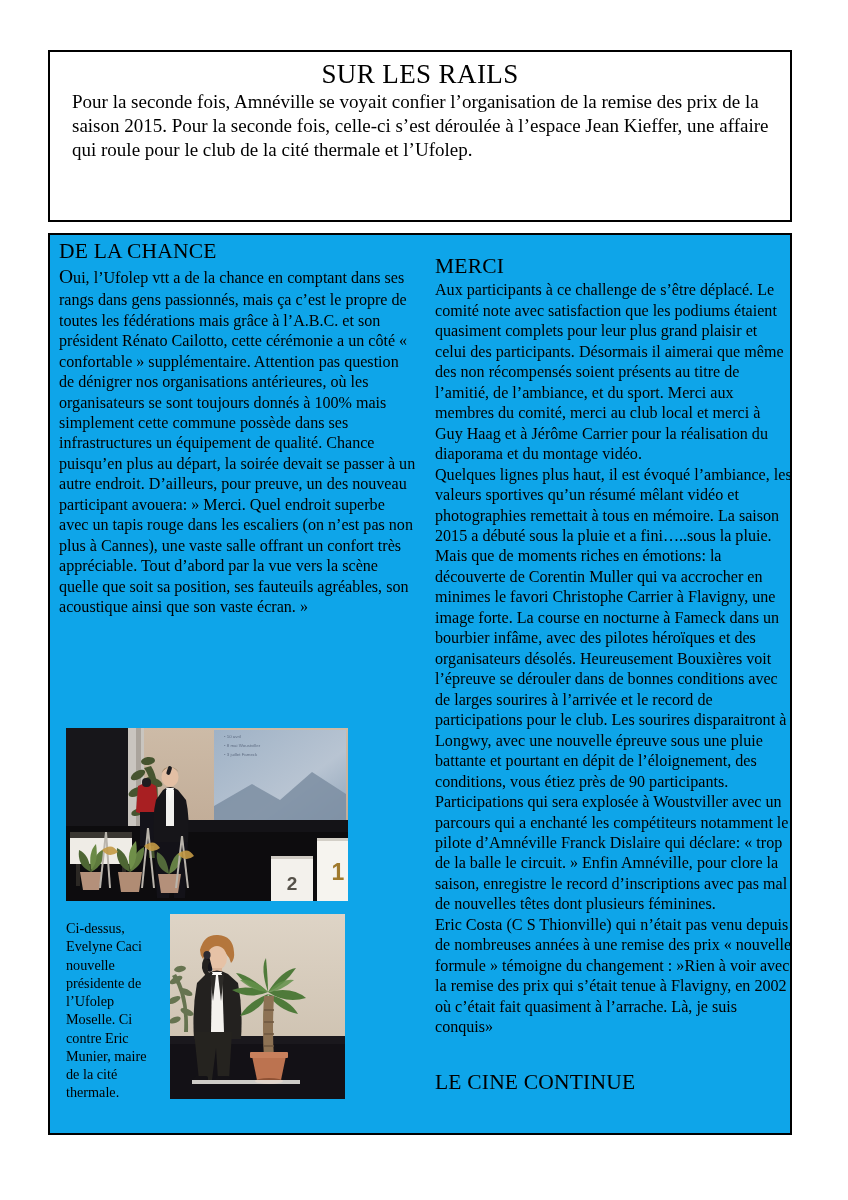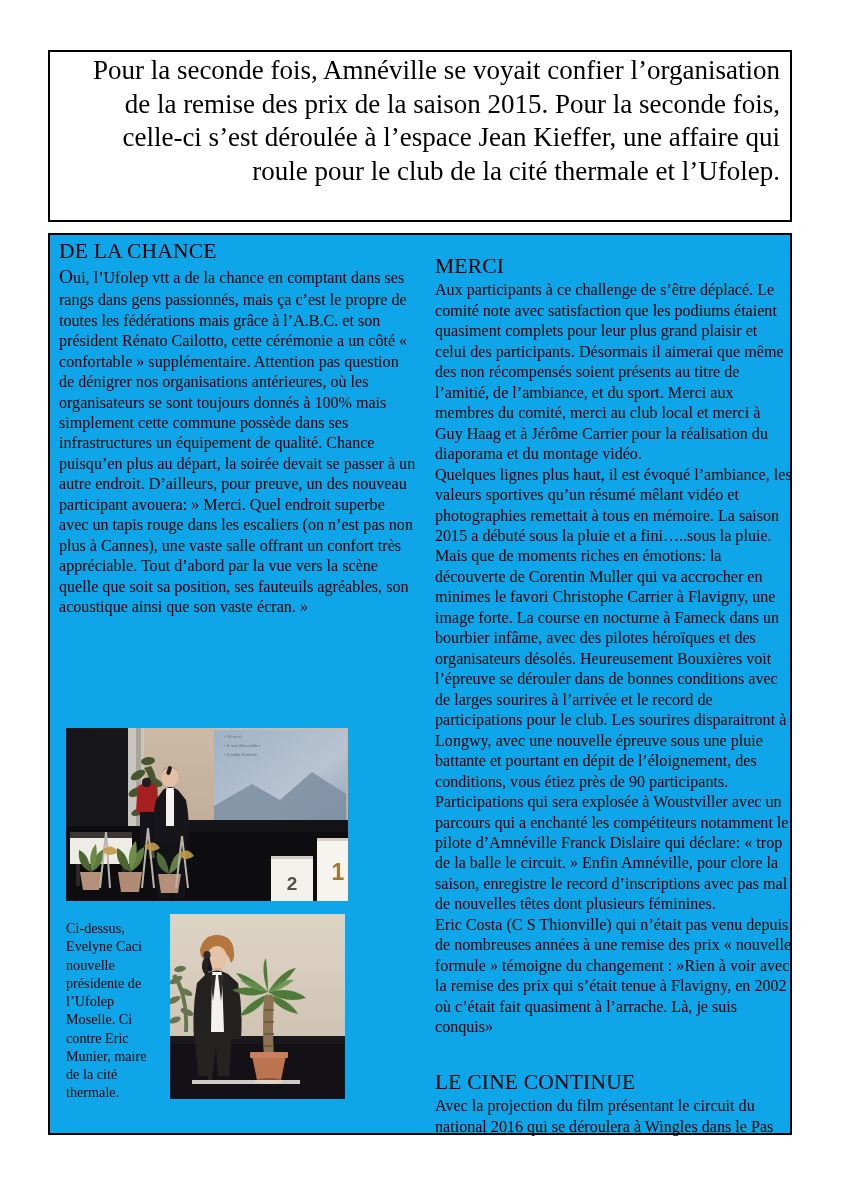--- a/index.html
+++ b/index.html
@@ -37,23 +37,23 @@
   .masthead-title {
     text-align: center;
     font-size: 27px;
     line-height: 1.05;
     letter-spacing: 0.4px;
     padding-top: 8px;
     font-weight: normal;
     margin: 0;
   }
   .masthead-lead {
-    font-size: 27px;
+    font-size: 19px;
     line-height: 1.245;
-    text-align: right;
+    text-align: left;
     margin: 2px 0 0 0;
     padding: 0 10px 0 22px;
     hyphens: none;
   }
 
   
   .content-box {
     position: absolute;
     left: 48px;
     top: 233px;
@@ -138,20 +138,21 @@
   }
 
   svg { display: block; }
 </style>
 </head>
 <body>
 
 <div class="page">
 
   <div class="header-box">
+    <h1 class="masthead-title">SUR LES RAILS</h1>
     <p class="masthead-lead">Pour la seconde fois, Amnéville se voyait confier l’organisation de la remise des prix de la saison 2015. Pour la seconde fois, celle-ci s’est déroulée à l’espace Jean Kieffer, une affaire qui roule pour le club de la cité thermale et l’Ufolep.</p>
   </div>
 
   <div class="content-box">
     <div class="columns">
 
       <div class="col-left">
         <h2 class="section-head">DE LA CHANCE</h2>
         <p class="body-text"><span class="dropcap">O</span><span>ui, l’Ufolep vtt a de la chance en comptant dans ses rangs dans gens passionnés, mais ça c’est le propre de toutes les fédérations mais grâce à  l’A.B.C. et son président Rénato Cailotto, cette cérémonie a un côté « confortable » supplémentaire. Attention pas question de dénigrer nos organisations antérieures, où les organisateurs se sont toujours donnés à 100% mais simplement cette commune possède dans ses infrastructures un équipement de qualité. Chance puisqu’en plus au départ, la soirée devait se passer à un autre endroit. D’ailleurs, pour preuve, un des nouveau participant avouera:  </span><span class="italic-quote">» Merci. Quel endroit superbe avec un tapis rouge dans les escaliers (on n’est pas non plus à Cannes), une vaste salle offrant un confort très appréciable. Tout d’abord par la vue vers la scène quelle que soit sa position, ses fauteuils agréables, son acoustique ainsi que son vaste écran. »</span></p>
       </div>
@@ -336,18 +337,17 @@
           <rect x="22" y="166" width="108" height="4" fill="#efece6" opacity="0.85"></rect>
         </svg>
       </div>
 
       <div class="col-right">
         <h2 class="section-head">MERCI</h2>
         <p class="body-text">Aux participants à ce challenge de s’être déplacé. Le comité note avec satisfaction que les podiums étaient quasiment complets pour leur plus grand plaisir et celui des participants. Désormais il aimerai que même des non récompensés soient présents au titre de l’amitié, de l’ambiance, et du sport. Merci aux membres du comité, merci au club local et merci à Guy Haag et à Jérôme Carrier pour la réalisation du diaporama et du montage vidéo.</p>
         <p class="body-text">Quelques lignes plus haut, il est évoqué l’ambiance, les valeurs sportives qu’un résumé mêlant vidéo et photographies remettait à tous en mémoire. La saison 2015 a débuté sous la pluie et a fini…..sous la pluie. Mais que de moments riches en émotions: la découverte de Corentin Muller qui va accrocher  en minimes le favori Christophe Carrier à Flavigny, une image forte.  La course en nocturne à Fameck dans un bourbier infâme, avec des pilotes héroïques et des organisateurs désolés. Heureusement Bouxières voit l’épreuve se dérouler dans de bonnes conditions avec de larges sourires à l’arrivée et le record de participations pour le club. Les sourires disparaitront à Longwy, avec une nouvelle épreuve sous une pluie battante et pourtant en dépit de l’éloignement, des conditions, vous étiez près de 90 participants. Participations qui sera explosée à Woustviller avec un parcours qui a enchanté les compétiteurs notamment le pilote d’Amnéville Franck Dislaire qui déclare: « trop de la balle le circuit. » Enfin Amnéville, pour clore la saison, enregistre le record d’inscriptions avec pas mal de nouvelles têtes dont plusieurs féminines.</p>
         <p class="body-text"><span>Eric Costa (C S Thionville) qui  n’était pas venu depuis de nombreuses années à une remise des prix « nouvelle formule » témoigne du changement : </span><span class="italic-quote">»Rien à voir avec la remise des prix qui s’était tenue à Flavigny, en 2002 où c’était fait quasiment à l’arrache. Là, je suis conquis»</span></p>
         <h2 class="section-head spaced">LE CINE CONTINUE</h2>
-        <p class="body-text">Avec la projection du film présentant le circuit du national 2016 qui se déroulera à Wingles dans le Pas</p>
       </div>
 
     </div>
   </div>
 </div>
 
 </body></html>

